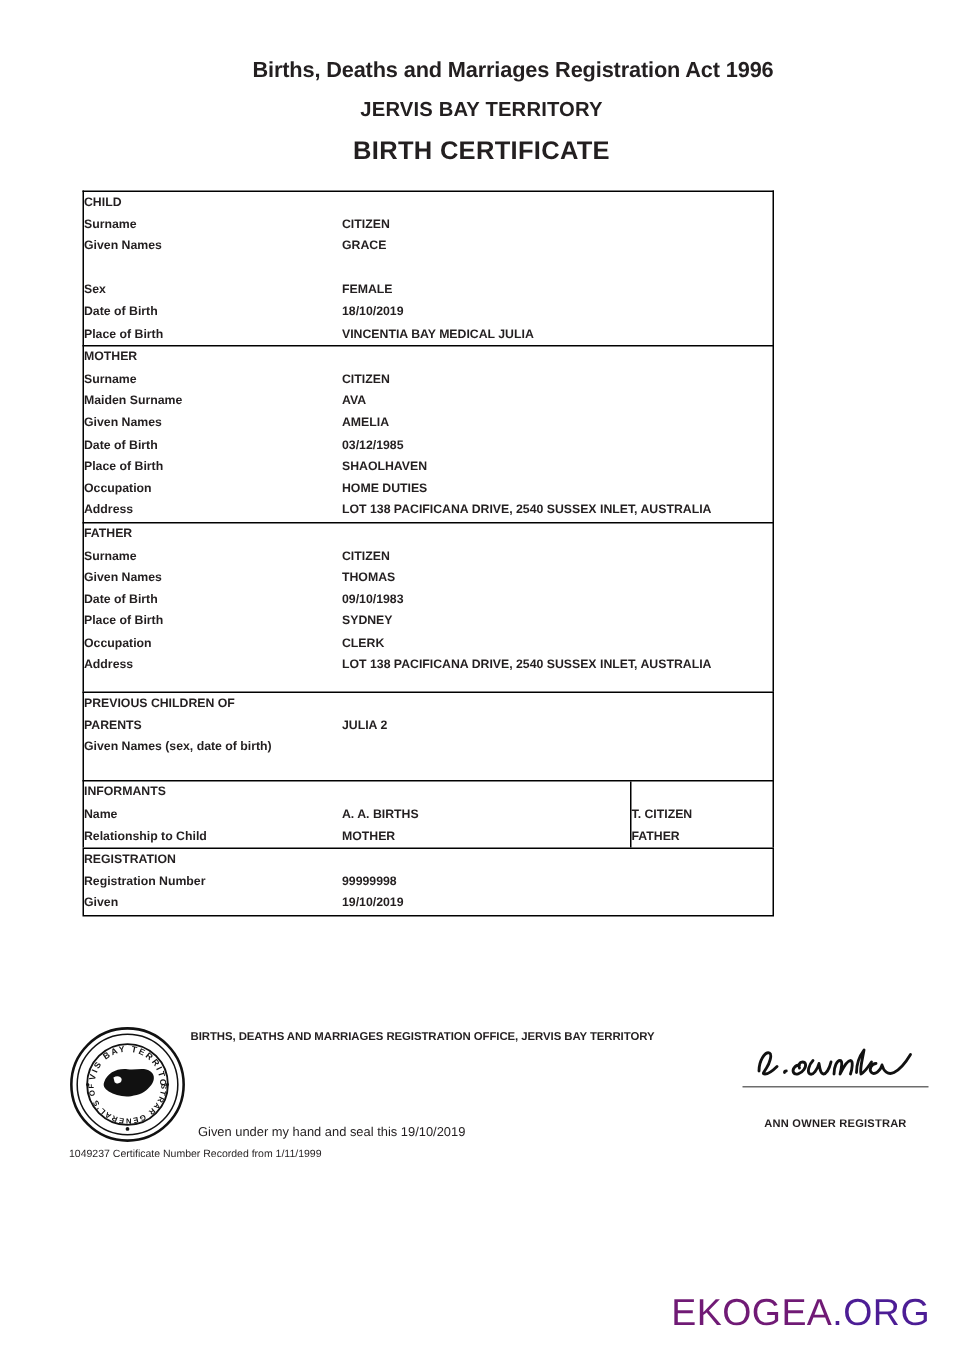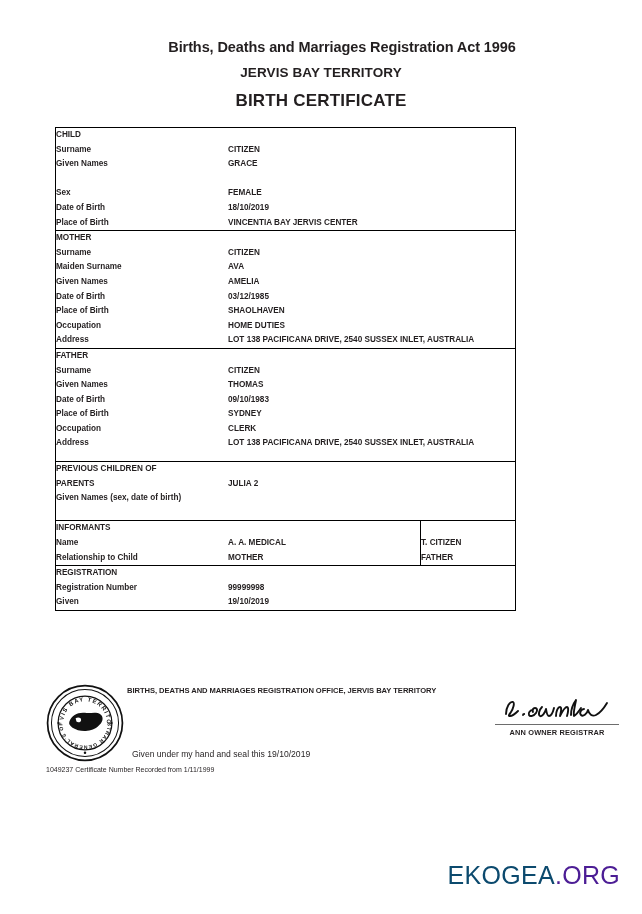--- a/index.html
+++ b/index.html
@@ -161,34 +161,34 @@
   }
   .sig-line {
     border-bottom: 0.9px solid #6d6d6d;
     width: 124px;
     margin: 0 auto;
   }
   .sig-caption {
     font-size: 7.4px;
     font-weight: bold;
     letter-spacing: 0.15px;
-    margin-top: 3px;
+    margin-top: 19px;
     color: #231f20;
   }
 
   
   .watermark {
     position: absolute;
     right: 22px;
     bottom: 24px;
     font-size: 25px;
     letter-spacing: 0.3px;
     font-weight: 400;
   }
-  .wm-dark { color: #0c4a6e; }
+  .wm-dark { color: #701a75; }
   .wm-green { color: #4c1d95; }
 </style>
 </head>
 <body>
 
 <div class="titles">
   <div class="title-act">Births, Deaths and Marriages Registration Act 1996</div>
   <div class="title-territory">JERVIS BAY TERRITORY</div>
   <div class="title-certificate">BIRTH CERTIFICATE</div>
 </div>
@@ -208,21 +208,21 @@
           <span class="row-line">Date of Birth</span>
           <span class="row-line">Place of Birth</span>
         </td>
         <td class="cell-value" colspan="2">
           <span class="row-line blank">&nbsp;</span>
           <span class="row-line">CITIZEN</span>
           <span class="row-line">GRACE</span>
           <span class="row-line blank">&nbsp;</span>
           <span class="row-line">FEMALE</span>
           <span class="row-line">18/10/2019</span>
-          <span class="row-line">VINCENTIA BAY JERVIS CENTER</span>
+          <span class="row-line">VINCENTIA BAY MEDICAL JULIA</span>
         </td>
       </tr>
     </tbody>
       </table>
   </div>
 
   <div class="sec">
     <table class="sec-table">
       <tbody>
           <tr>
@@ -306,21 +306,21 @@
     <table class="sec-table">
       <tbody>
           <tr>
         <td class="cell-label col-label">
           <span class="row-line">INFORMANTS</span>
           <span class="row-line">Name</span>
           <span class="row-line">Relationship to Child</span>
         </td>
         <td class="cell-value divided col-value">
           <span class="row-line blank">&nbsp;</span>
-          <span class="row-line">A. A. MEDICAL</span>
+          <span class="row-line">A. A. BIRTHS</span>
           <span class="row-line">MOTHER</span>
         </td>
         <td class="cell-value col-value2">
           <span class="row-line blank">&nbsp;</span>
           <span class="row-line">T. CITIZEN</span>
           <span class="row-line">FATHER</span>
         </td>
       </tr>
     </tbody>
       </table>

